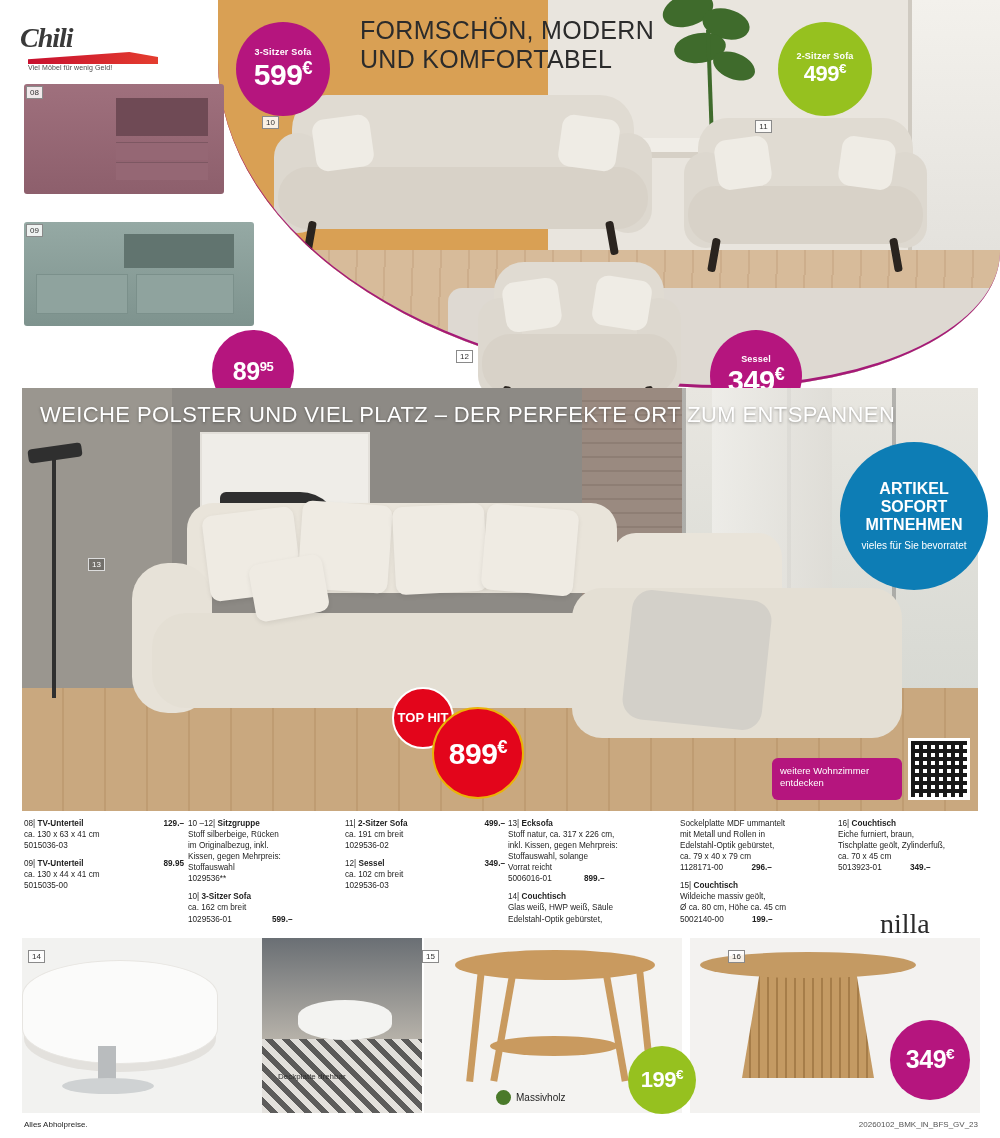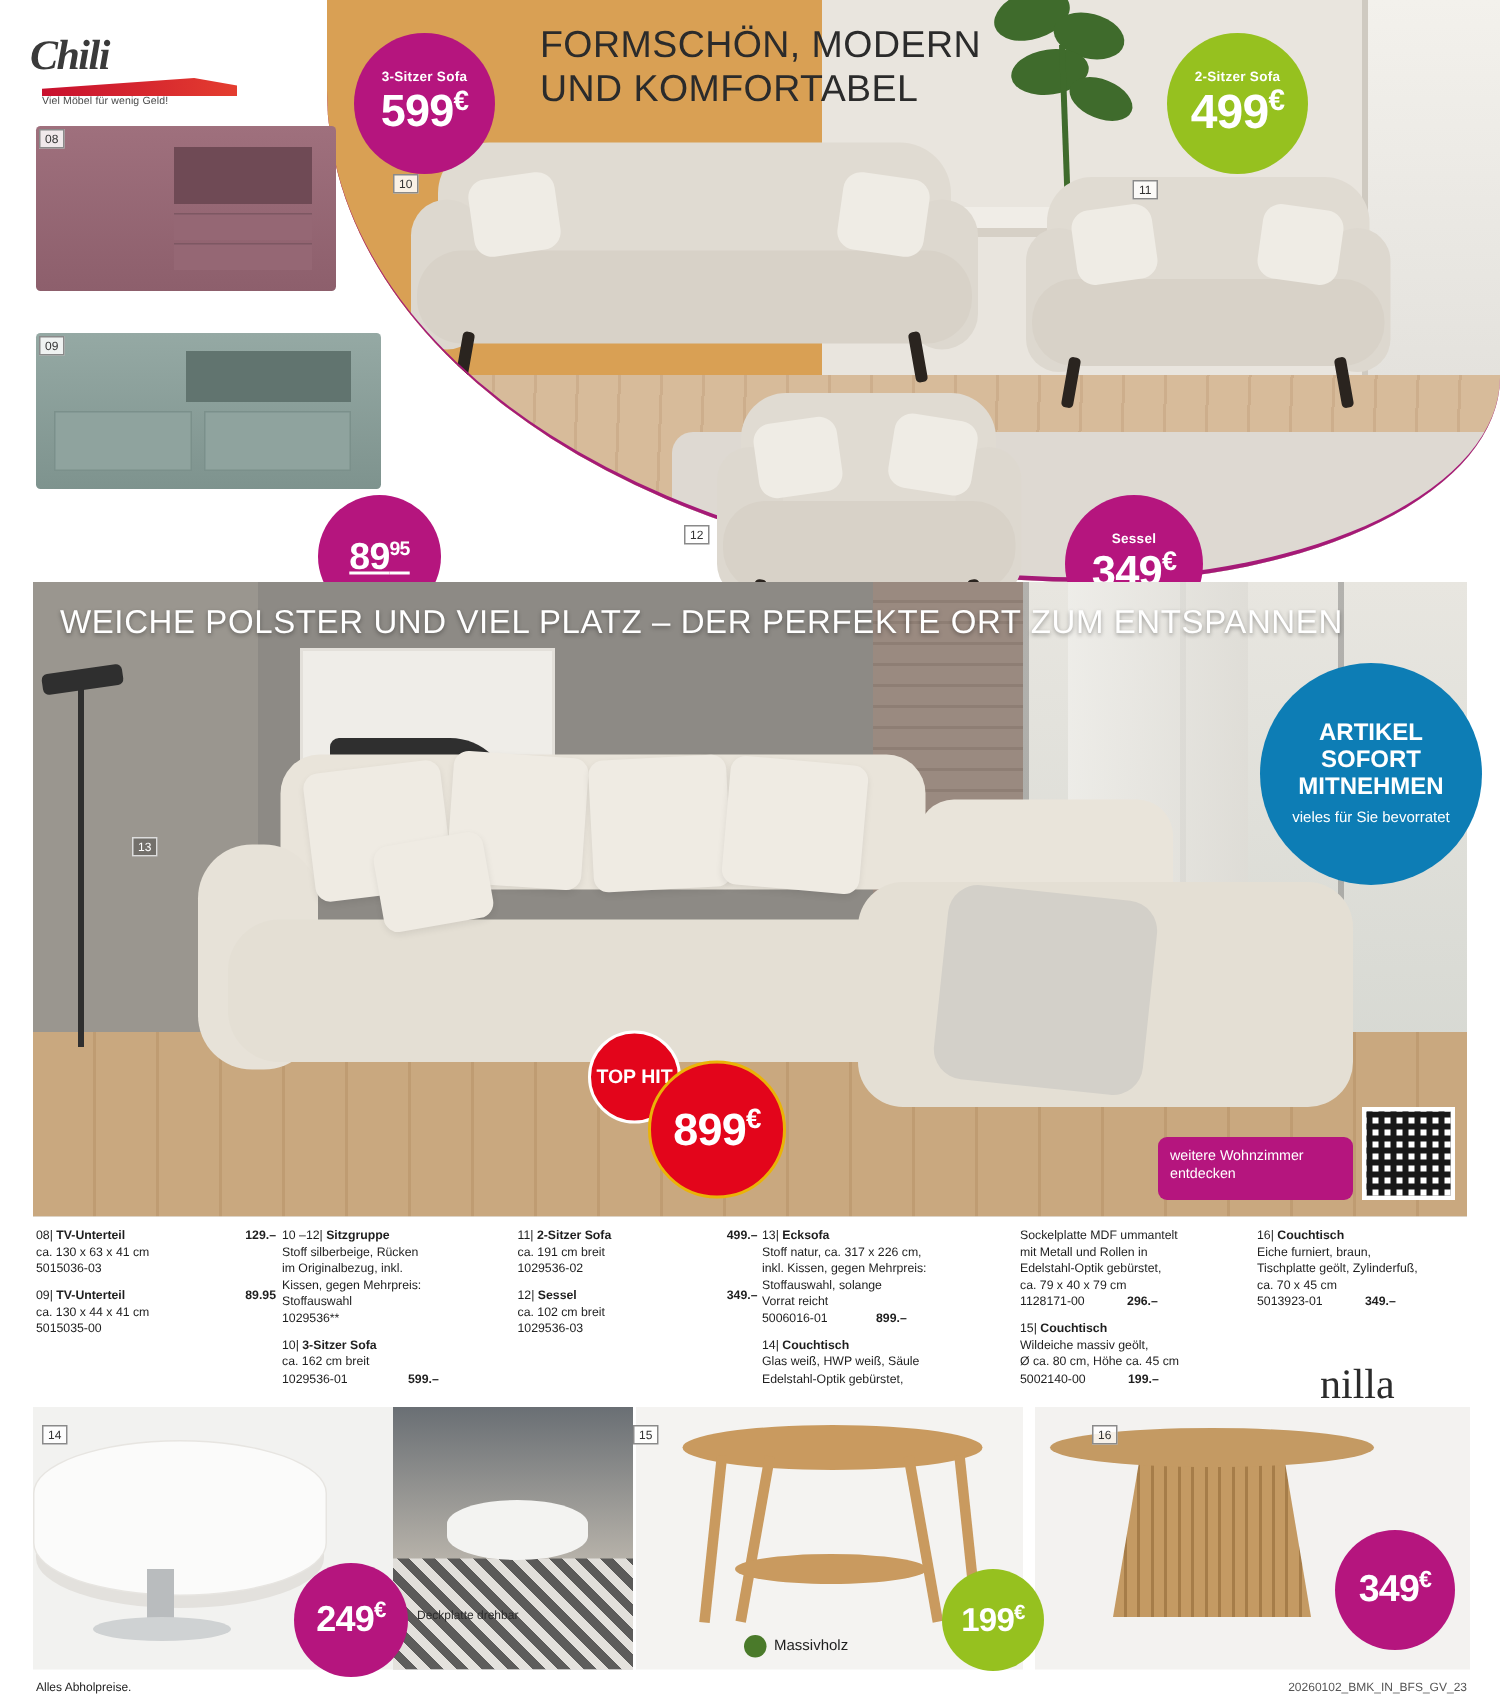--- a/index.html
+++ b/index.html
@@ -124,24 +124,24 @@
   }
   .badge .small { font-size:9px; font-weight:bold; letter-spacing:.2px; }
   .badge .price { font-weight:bold; letter-spacing:-.5px; }
   .b-magenta { background:#b5157e; }
   .b-green { background:#96c11f; }
   .b-red { background:#e3051b; }
 
   .badge-599 { left:236px; top:22px; width:94px; height:94px; }
   .badge-599 .price { font-size:30px; }
   .badge-499 { left:778px; top:22px; width:94px; height:94px; }
-  .badge-499 .price { font-size:32px; }
+  .badge-499 .price { font-size:22px; }
   .badge-349t { left:710px; top:330px; width:92px; height:92px; z-index:6; }
   .badge-349t .price { font-size:29px; }
-  .badge-8995 { left:212px; top:330px; width:82px; height:82px; z-index:6;text-decoration:underline; }
+  .badge-8995 { left:212px; top:330px; width:82px; height:82px; z-index:6; }
   .badge-8995 .price { font-size:25px; }
   .sup { font-size:13px; vertical-align:super; font-weight:bold; }
   .eur { font-size:.62em; vertical-align:super; }
 
   
   .num {
     position:absolute; width:17px; height:13px; border:1px solid #8a8a8a;
     background:rgba(255,255,255,.85); font-size:8px; color:#333;
     display:flex; align-items:center; justify-content:center; z-index:9;
   }
@@ -549,23 +549,20 @@
 
     <div class="bp bp16"></div>
     <div class="slat-body"></div>
     <div class="slat-top"></div>
   </div>
 
   <div class="num" style="left:28px; top:950px;">14</div>
   <div class="num" style="left:422px; top:950px;">15</div>
   <div class="num" style="left:728px; top:950px;">16</div>
 
-  <div class="badge b-magenta badge-249">
-    <div class="price"><span>249</span><span class="eur">€</span></div>
-  </div>
   <div class="badge b-green badge-199">
     <div class="price"><span>199</span><span class="eur">€</span></div>
   </div>
   <div class="badge b-magenta badge-349b">
     <div class="price"><span>349</span><span class="eur">€</span></div>
   </div>
 
   <div class="deckplatte">Deckplatte drehbar</div>
 
   <div class="massiv">

